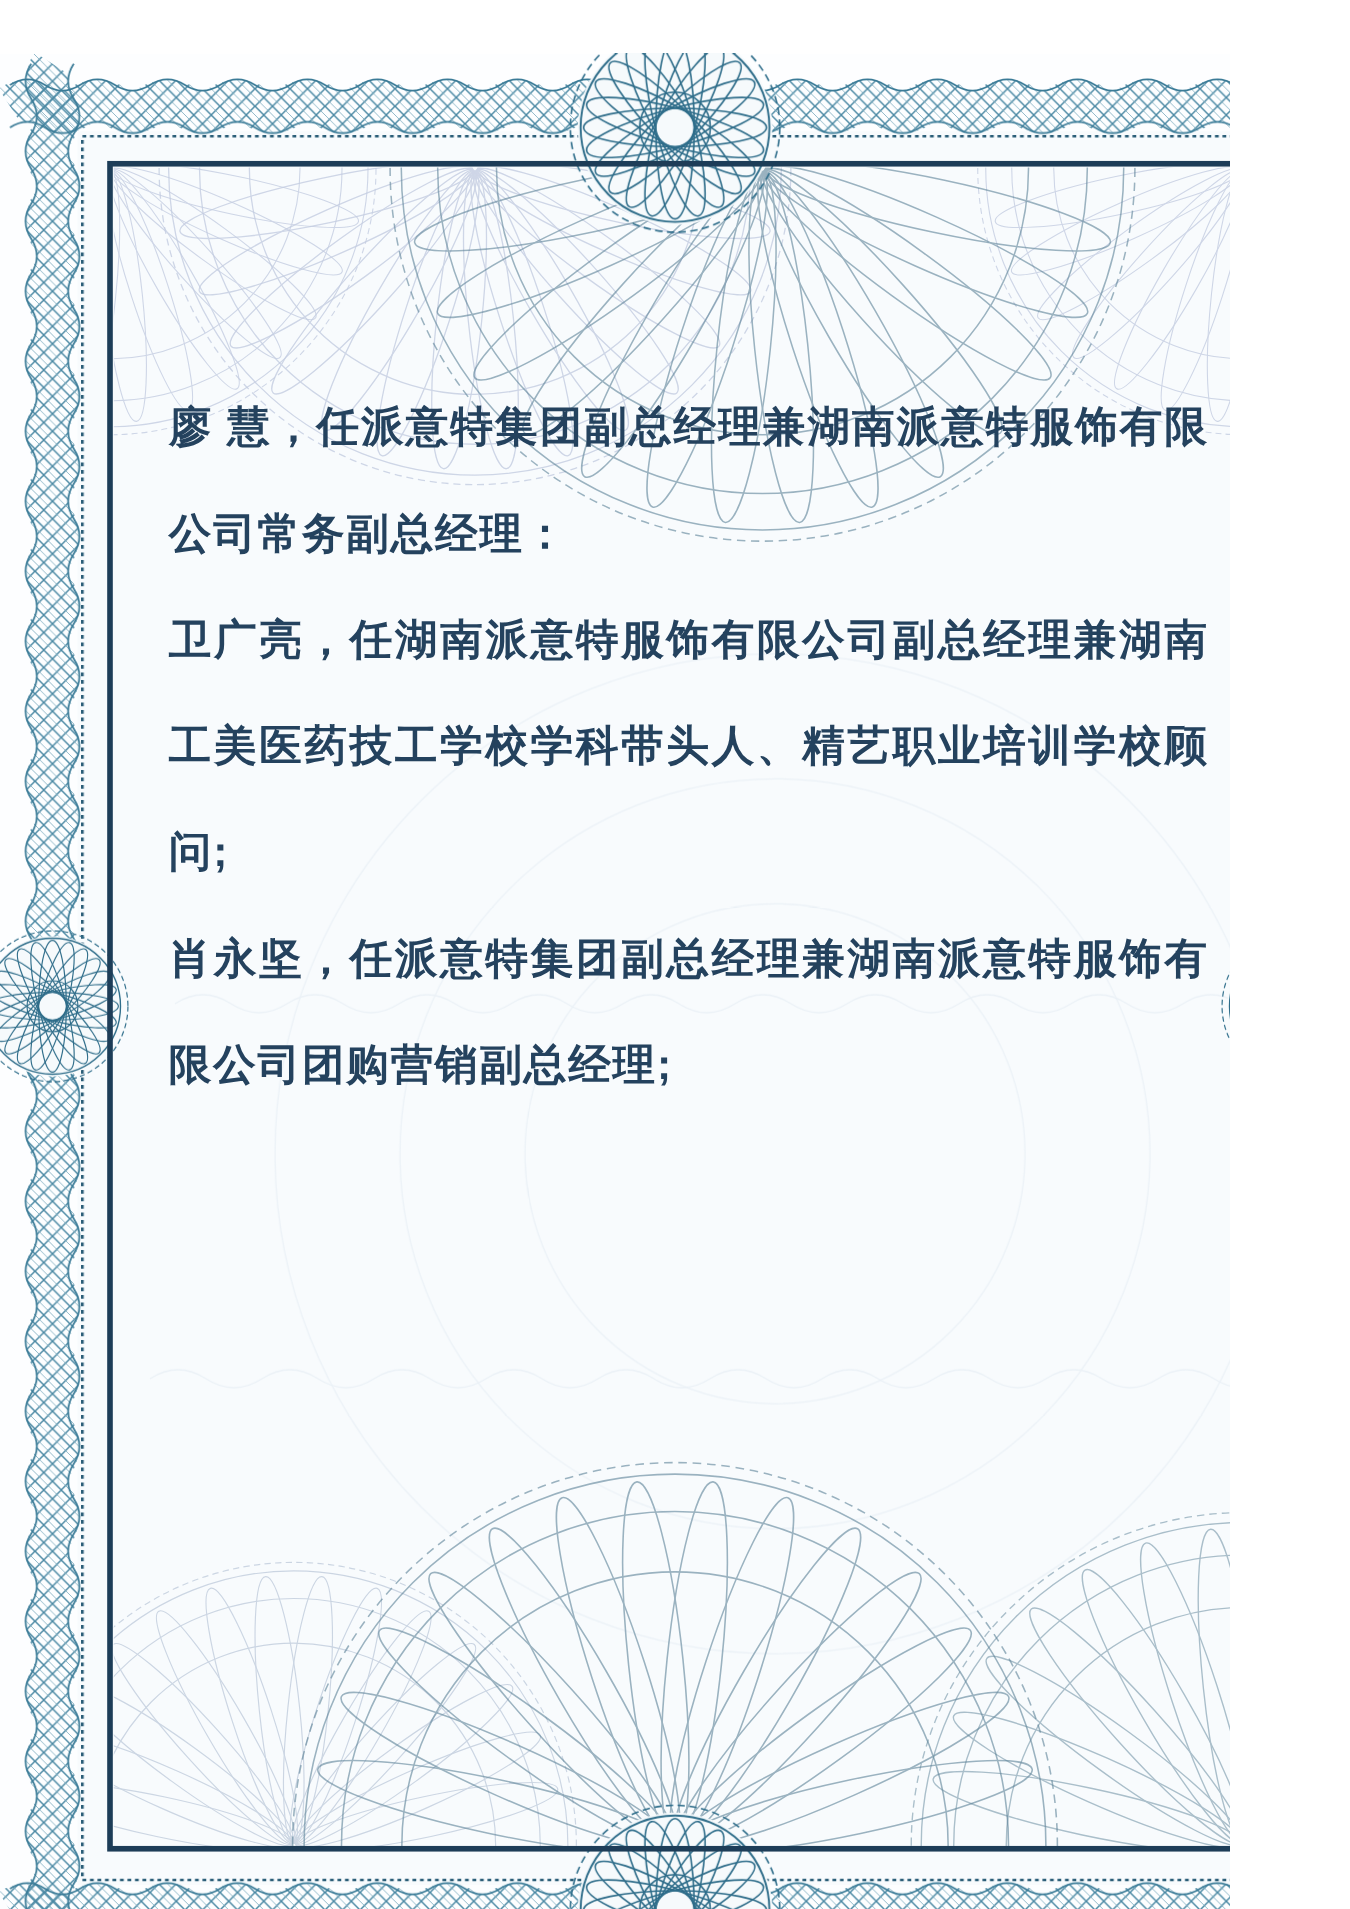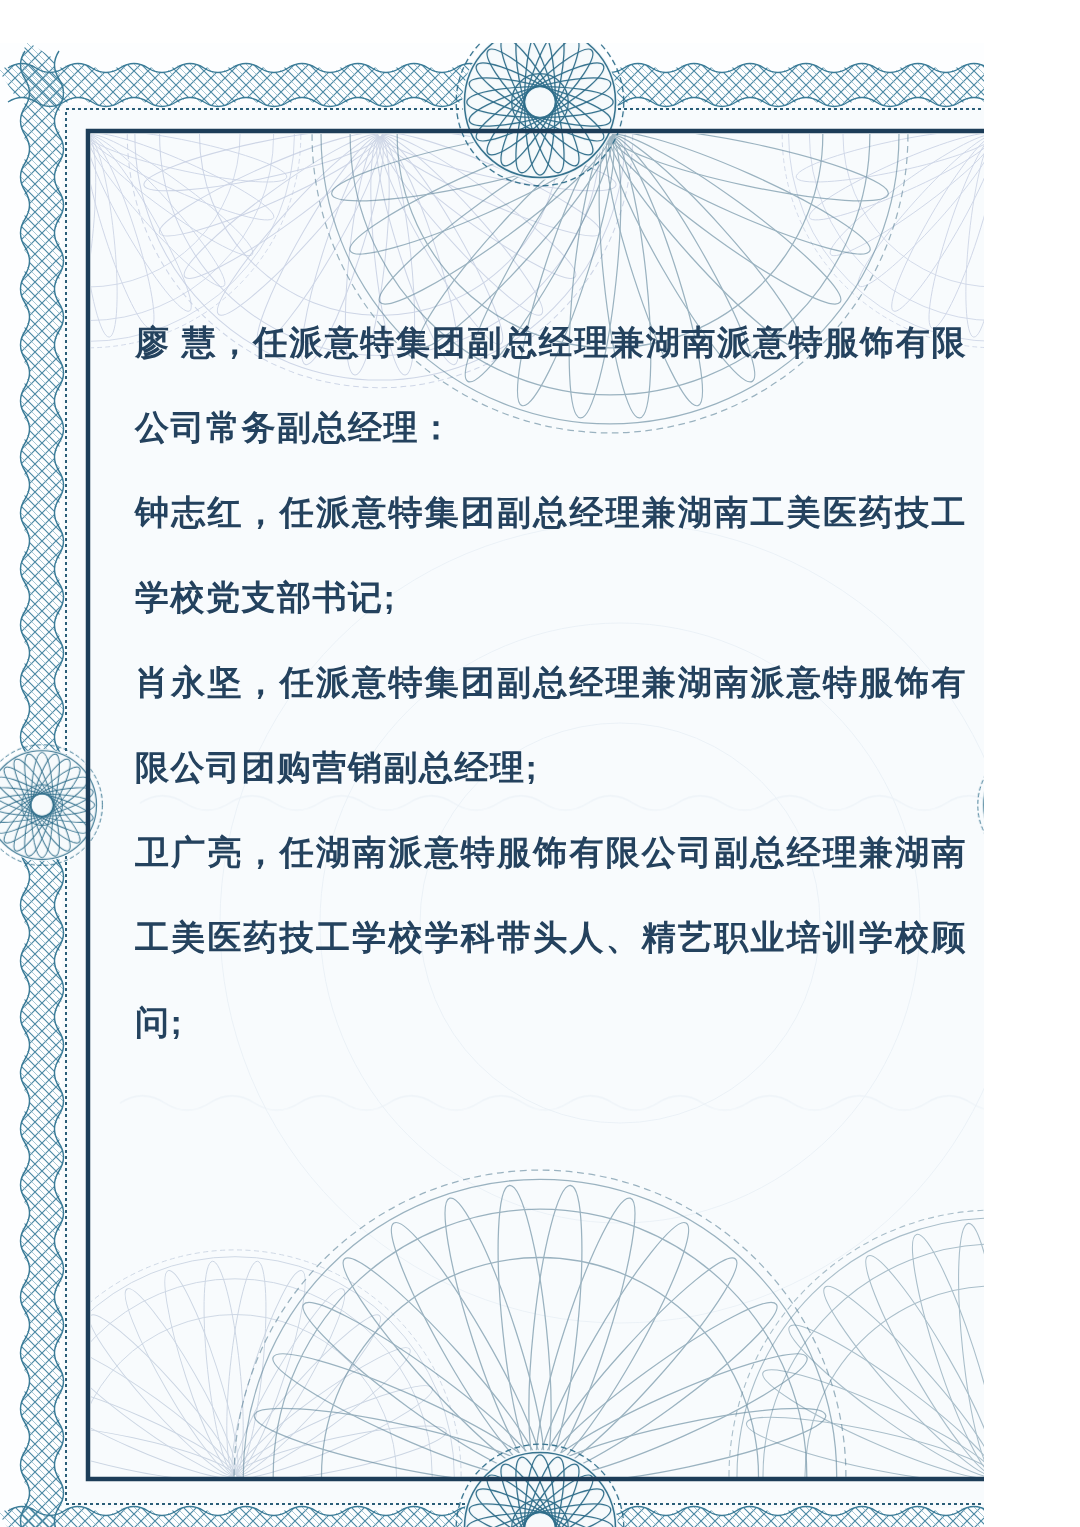--- a/index.html
+++ b/index.html
@@ -168,18 +168,17 @@
       <use href="#rosette" transform="translate(540,1485) scale(1.18)"></use>
       <use href="#rosette" transform="translate(42,762) scale(0.85)"></use>
       <use href="#rosette" transform="translate(1038,762) scale(0.85)"></use>
     </g>
 
     <rect x="88" y="88" width="906" height="1348" fill="none" stroke="#1d3d58" stroke-width="4.5"></rect>
   </svg>
 
   <div class="content">
     <p><span class="person">廖 慧，</span><span>任派意特集团副总经理兼湖南派意特服饰有限公司常务副总经理：</span></p>
-    <p><span class="person">钟志红，</span><span>任派意特集团副总经理兼湖南工美医药技工学校党支部书记;</span></p>
+    <p><span class="person">卫广亮，</span><span>任湖南派意特服饰有限公司副总经理兼湖南工美医药技工学校学科带头人、精艺职业培训学校顾问;</span></p>
     <p><span class="person">肖永坚，</span><span>任派意特集团副总经理兼湖南派意特服饰有限公司团购营销副总经理;</span></p>
-    <p><span class="person">卫广亮，</span><span>任湖南派意特服饰有限公司副总经理兼湖南工美医药技工学校学科带头人、精艺职业培训学校顾问;</span></p>
   </div>
 
 </div>
 
 </body></html>

